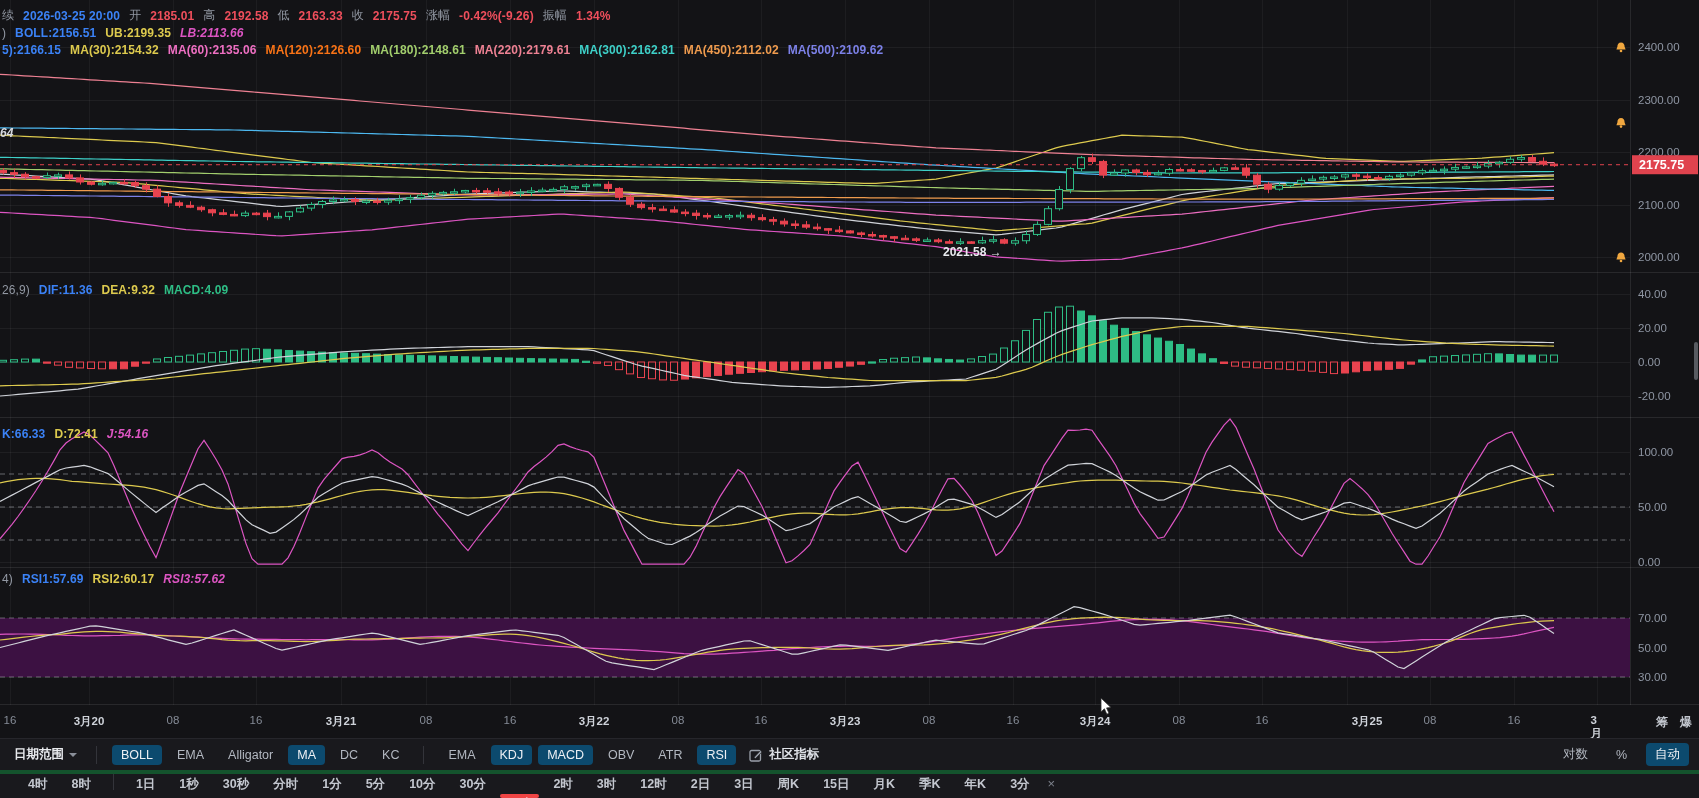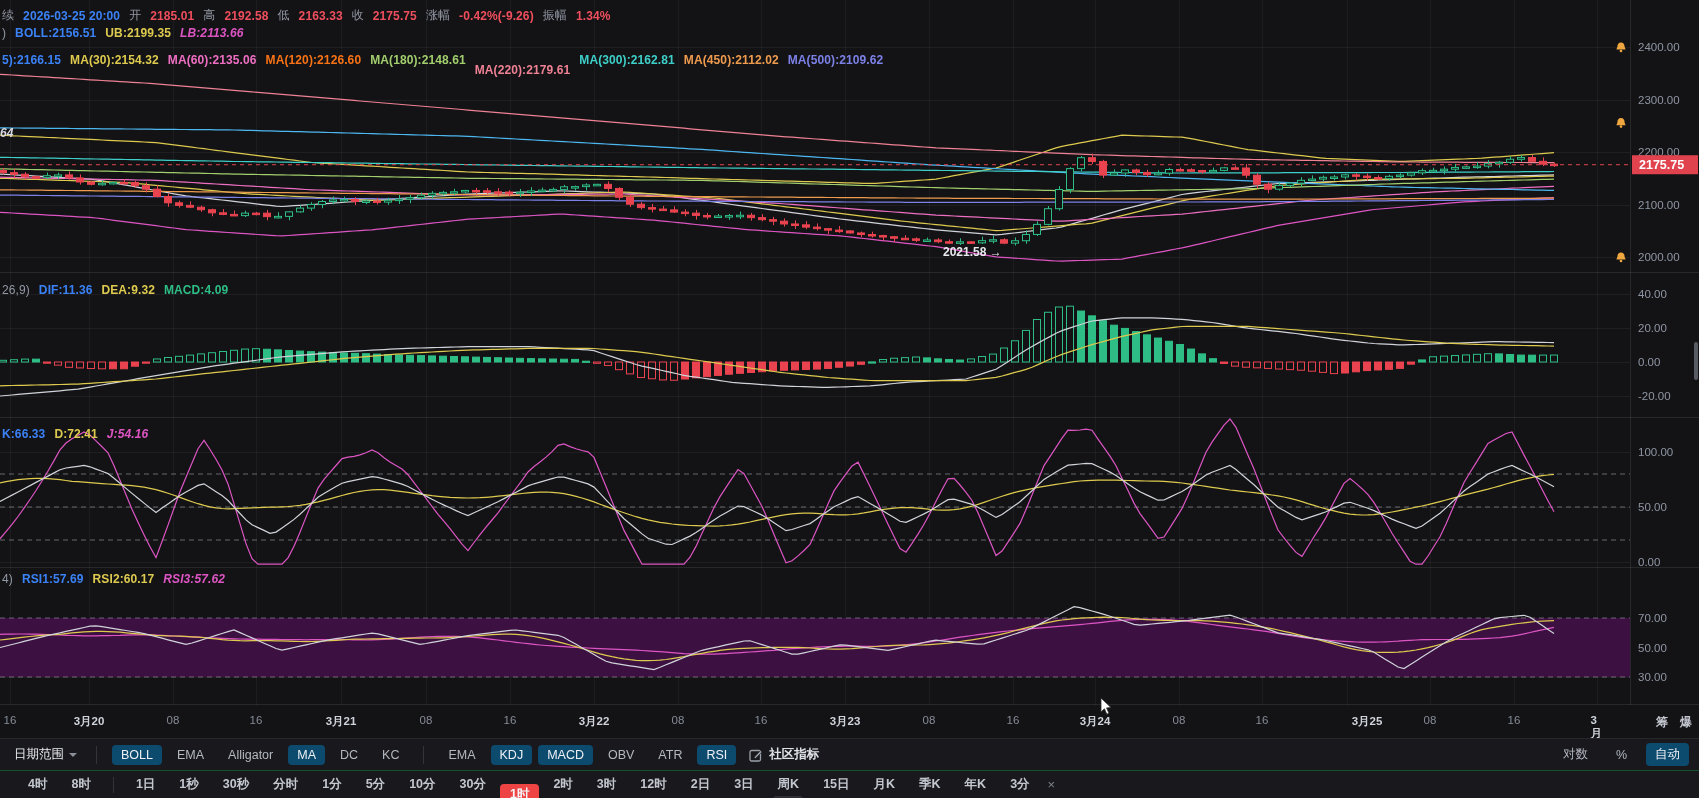--- a/index.html
+++ b/index.html
@@ -5,40 +5,40 @@
   html,body{margin:0;padding:0;background:#131316;width:1699px;height:798px;overflow:hidden;
     font-family:"Liberation Sans","DejaVu Sans",sans-serif;}
   #app{position:relative;width:1699px;height:798px;background:#131316;}
   #chart-area{position:relative;width:1699px;height:705px;background:#131316;}
   #chart-svg{position:absolute;left:0;top:0;}
   .ovl{position:absolute;display:flex;gap:9px;white-space:nowrap;font-size:12px;align-items:center;}
   .tok{font-weight:700;letter-spacing:.1px;}
   .c-label{color:#9298a3;font-weight:400;}
   .c-white{color:#3b82f6;} .c-red{color:#ef4f5c;} .c-yellow{color:#ddca4e;}
   .c-magenta{color:#dd55c3;font-style:italic;} .c-pink{color:#ee6fc2;} .c-cyan{color:#f97316;}
-  .c-green{color:#a2ce6d;} .c-salmon{color:#ee8193;margin-top:20px;} .c-teal{color:#3ed0c8;}
+  .c-green{color:#a2ce6d;} .c-salmon{color:#ee8193;} .c-teal{color:#3ed0c8;}
   .c-orange{color:#ef9b4e;} .c-purple{color:#7c81e8;} .c-tealgreen{color:#2ebd85;}
   #stray-label{position:absolute;left:0;top:126px;color:#d7dae0;font-size:12px;font-weight:700;font-style:italic;}
   #scroll-thumb{position:absolute;left:1694px;top:342px;width:4px;height:38px;background:#585b61;border-radius:2px;}
   #xaxis-row{position:relative;width:1412px;height:33px;background:#131316;}
   .xtick{position:absolute;top:9px;transform:translateX(-50%);font-size:11.5px;color:#858b96;}
   .xtick.bold{color:#ced2d9;font-weight:700;}
   .xr{position:absolute;top:9px;font-size:12px;color:#c3c7cf;font-weight:700;}
   #cursor{position:absolute;left:1100px;top:698px;z-index:5;}
   #toolbar{position:relative;width:1699px;height:32px;background:#19191d;border-top:1px solid #26262b;
     display:flex;align-items:center;padding:0 10px;box-sizing:border-box;gap:9px;}
   .vsep{width:1px;height:18px;background:#33343a;margin:0 6px;}
   .chip{padding:3px 9px;border-radius:4px;font-size:12.5px;color:#b3b8c1;cursor:default;}
   .chip.active{background:#0c4a6e;color:#eef0f4;font-weight:400;}
-  #date-range{display:flex;align-items:center;gap:5px;color:#e8eaee;font-weight:400;font-size:12.5px;padding:0 4px;}
+  #date-range{display:flex;align-items:center;gap:5px;color:#e8eaee;font-weight:700;font-size:12.5px;padding:0 4px;}
   .caret{width:0;height:0;border-left:4px solid transparent;border-right:4px solid transparent;border-top:4px solid #8a8f99;}
   #community{display:flex;align-items:center;gap:6px;color:#dfe2e8;font-weight:700;font-size:12.5px;margin-left:4px;}
   #tb-right{margin-left:auto;display:flex;align-items:center;gap:10px;}
-  #bottom-row{position:relative;width:1699px;height:28px;background:#19191d;border-top:1px solid #14532d;
-    display:flex;align-items:center;padding:0 0 0 18px;box-sizing:border-box;gap:4px;}
+  #bottom-row{position:relative;width:1699px;height:28px;background:#19191d;border-top:4px solid #14532d;
+    display:flex;padding:0 0 0 18px;box-sizing:border-box;gap:4px;}
   .bitem{padding:2px 10px;border-radius:4px;font-size:12.5px;color:#c3c7cf;font-weight:700;position:relative;}
   .bitem.active{background:#ef4444;color:#f2f4f7;margin-top:20px;}
   .bitem.muted{color:#7d828c;font-weight:400;font-size:13px;padding:2px 4px;}
   .bitem .mk{position:absolute;left:50%;transform:translateX(-50%);bottom:-7px;width:30px;height:6px;
     background:#2f3035;border-radius:3px;}
   .bsep{width:1px;height:16px;background:#33343a;margin:0 8px;}
 </style>
 </head>
 <body>
 

